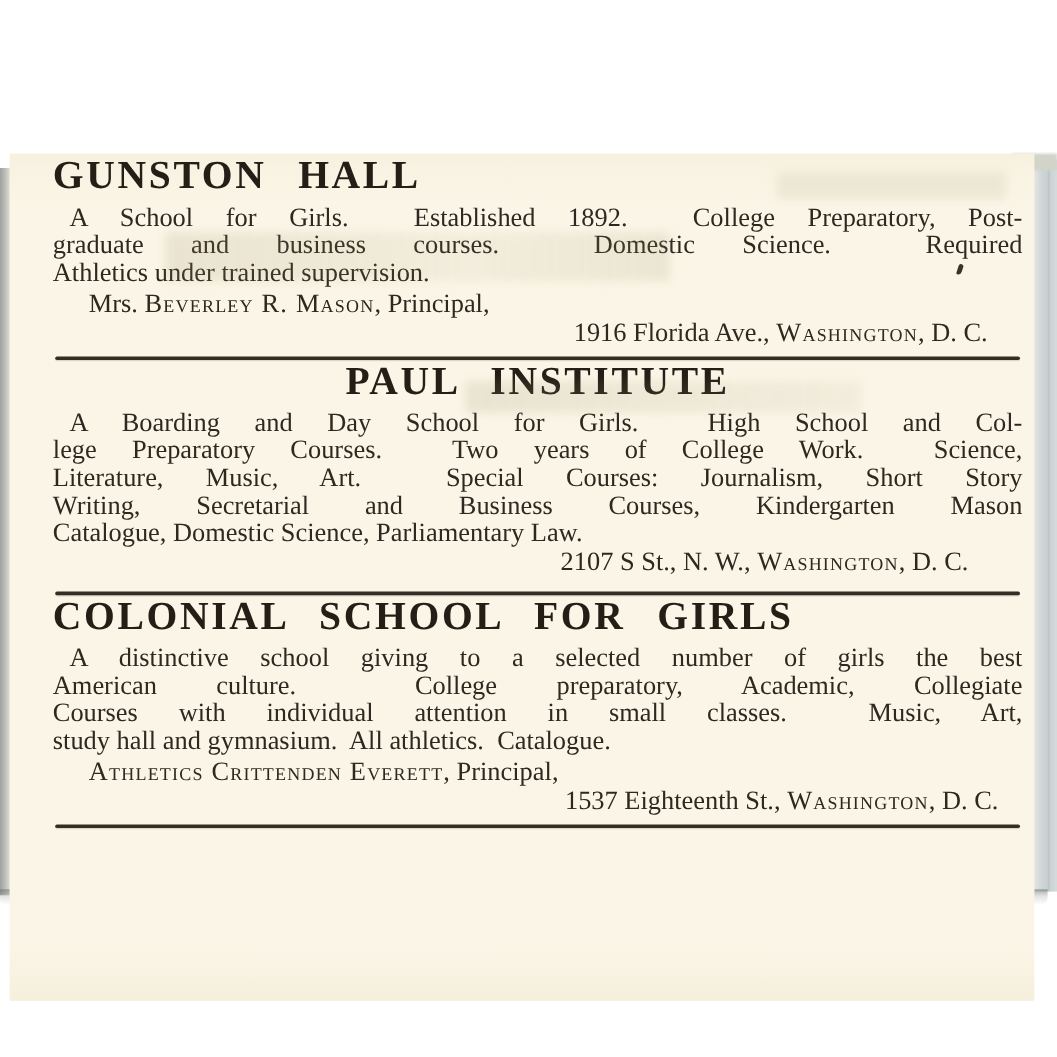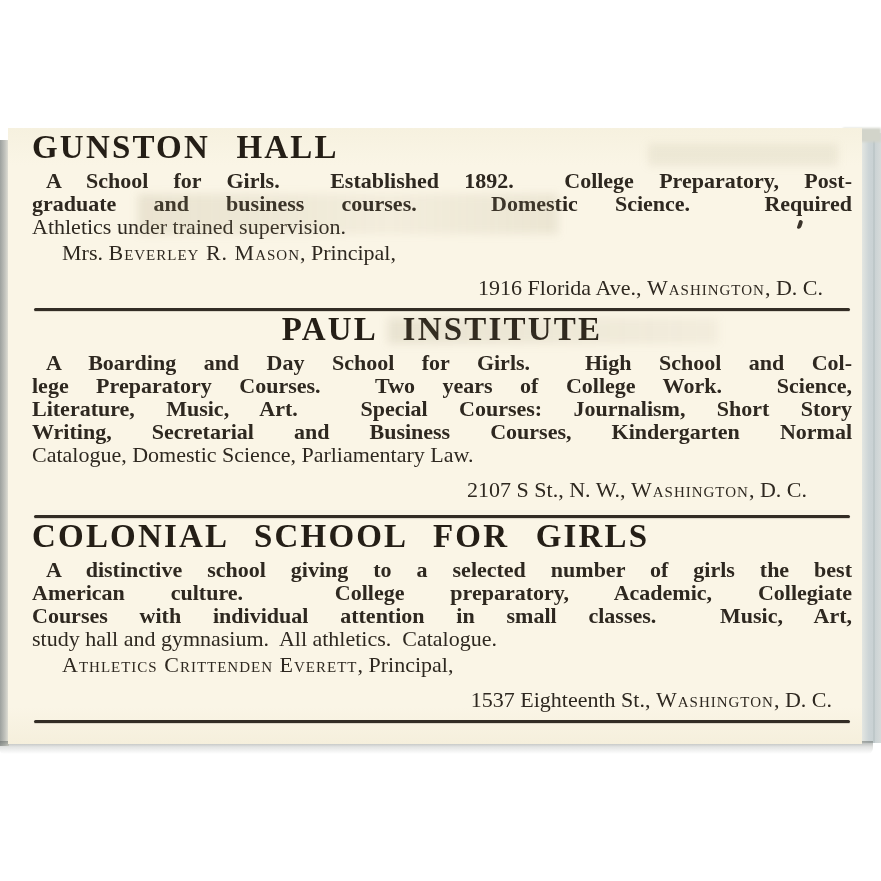--- a/index.html
+++ b/index.html
@@ -31,24 +31,24 @@
     position:absolute;left:0;top:741px;width:873px;height:13px;
     background:linear-gradient(to bottom,rgba(104,110,106,.55) 0%,rgba(140,145,140,.25) 45%,rgba(255,255,255,0) 100%);
     border-radius:0 0 6px 4px;
   }
   .corner-shade{
     position:absolute;left:843px;top:128px;width:38px;height:14px;
     background:#d2d4ca;filter:blur(1px);
   }
   
   .paper{
-    position:absolute;left:8px;top:128px;width:854px;height:616px;
+    position:absolute;left:8px;top:128px;width:854px;height:706px;
     background:linear-gradient(to bottom,#f6f1df 0%,#faf5e6 6%,#faf5e6 94%,#f5efdc 100%);
     box-sizing:border-box;
-    padding:1px 10px 0 24px;
+    padding:1px 10px 0 36px;
     color:#2e2820;
   }
   
   .smudge{position:absolute;filter:blur(4px);pointer-events:none;}
   .smudge.s1{left:130px;top:66px;width:420px;height:40px;
     background:linear-gradient(90deg,rgba(163,150,112,.18),rgba(163,150,112,.08) 60%,rgba(163,150,112,.16));}
   .smudge.s2{left:380px;top:190px;width:330px;height:26px;
     background:linear-gradient(90deg,rgba(150,138,104,.16),rgba(150,138,104,.07));}
   .smudge.s3{left:640px;top:16px;width:190px;height:22px;
     background:rgba(158,146,110,.12);}
@@ -62,24 +62,24 @@
   }
   .h1g{margin-top:2px;}
   .h2p{margin-top:9px;text-align:center;}
   .h3c{margin-top:7px;}
   .para{margin-top:4px;}
   .line{
     font-size:22px;line-height:23px;color:#2e2820;
     white-space:nowrap;
   }
   .para .line{white-space:normal;}
-  .j{text-align:justify;text-align-last:justify;font-weight:bold;}
+  .j{text-align:justify;text-align-last:justify;}
   .indent{text-indent:14px;}
   .sig{padding-left:30px;margin-top:3px;}
-  .addr{text-align:right;margin-top:12px;}
+  .addr{text-align:right;margin-top:1px;}
   .addr-g{padding-right:29px;}
   .addr-p{padding-right:45px;}
   .addr-c{padding-right:20px;}
   .sc{font-variant:small-caps;letter-spacing:1px;font-family:Liberation Serif, serif;}
   .rule{
     height:3px;background:#332d25;border-radius:2px;
     margin:9px 2px 0 2px;
     box-shadow:0 1px 0 rgba(51,45,37,.15);
   }
   .rule.r2{margin-top:14px;}
@@ -112,21 +112,21 @@
     </section>
 
     <div class="rule r1"></div>
 
     <section>
       <h1 class="heading h2p">PAUL INSTITUTE</h1>
       <div class="para">
         <div class="line j indent">A Boarding and Day School for Girls.&nbsp; High School and Col-</div>
         <div class="line j">lege Preparatory Courses.&nbsp; Two years of College Work.&nbsp; Science,</div>
         <div class="line j">Literature, Music, Art.&nbsp; Special Courses: Journalism, Short Story</div>
-        <div class="line j">Writing, Secretarial and Business Courses, Kindergarten Normal</div>
+        <div class="line j">Writing, Secretarial and Business Courses, Kindergarten Mason</div>
         <div class="line">Catalogue, Domestic Science, Parliamentary Law.</div>
       </div>
       <div class="line addr addr-p"><span>2107 S St., N. W., </span><span class="sc">Washington</span><span>, D. C.</span></div>
     </section>
 
     <div class="rule r2"></div>
 
     <section>
       <h1 class="heading h3c">COLONIAL SCHOOL FOR GIRLS</h1>
       <div class="para">

